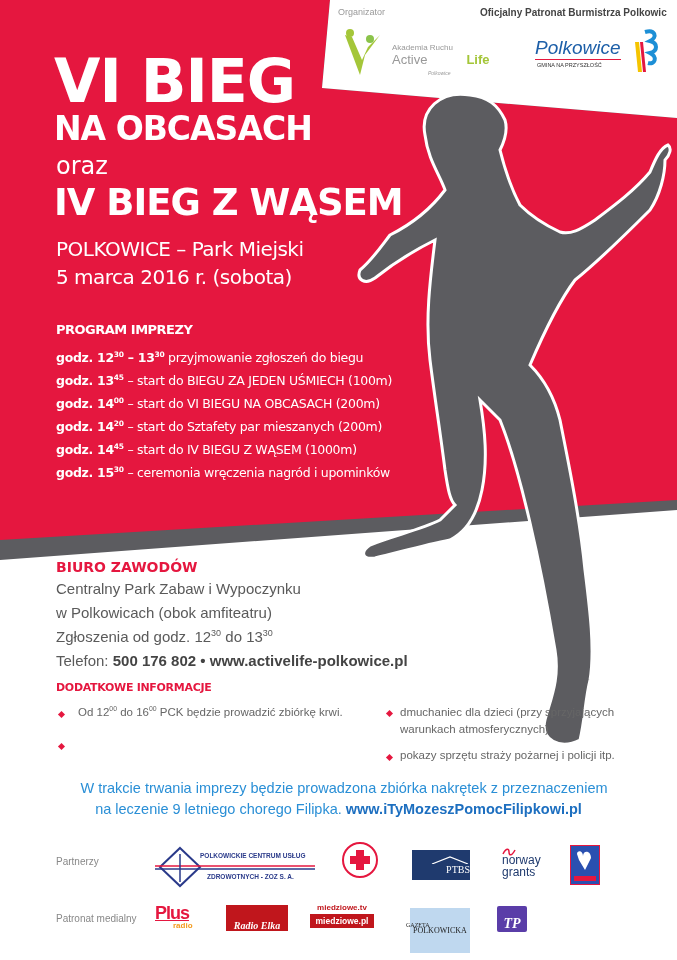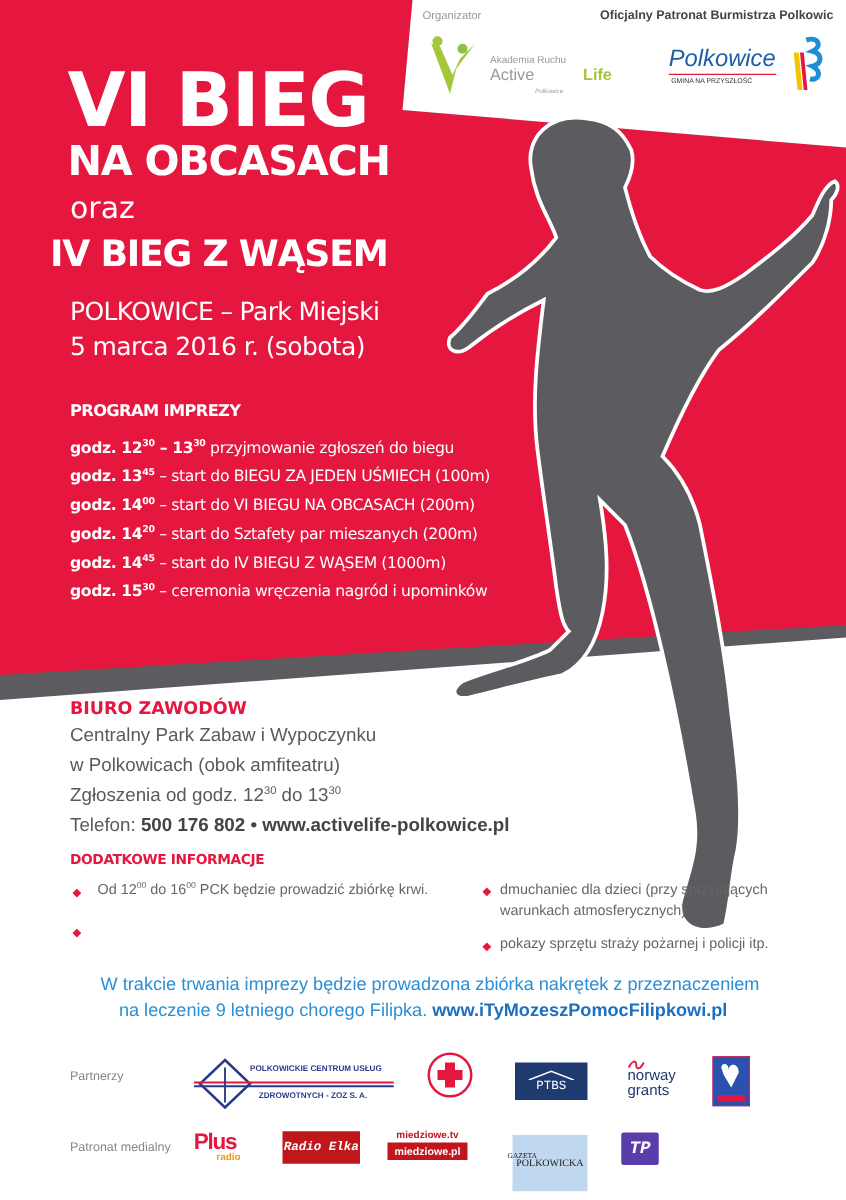--- a/index.html
+++ b/index.html
@@ -8,21 +8,21 @@
   .abs { position:absolute; }
   .title-big { font-family:"DejaVu Sans", sans-serif; font-weight:bold; color:#fff; letter-spacing:-1px; }
   .sup { font-size:0.6em; vertical-align:super; line-height:0; }
   .prog-line { position:absolute; left:56px; font-family:"DejaVu Sans", sans-serif; font-size:12.5px; color:#fff; white-space:nowrap; letter-spacing:-0.3px; }
   .prog-line b { font-weight:bold; }
   .gray-text { color:#5a5a5a; font-family:"Liberation Sans", sans-serif; }
   .red-head { color:#e5173f; font-weight:bold; font-family:"DejaVu Sans", sans-serif; }
   .bullet-item { position:absolute; font-family:"Liberation Sans", sans-serif; font-size:11.5px; color:#666; line-height:17px; }
   .bullet-dot { position:absolute; width:5px; height:5px; background:#e5173f; transform:rotate(45deg); }
   .blue-text { color:#2a8fd6; font-family:"Liberation Sans", sans-serif; font-size:14.5px; text-align:center; }
-  .logo-box { position:absolute; display:flex; align-items:center; justify-content:center; font-family:Liberation Mono, monospace; font-weight:bold; }
+  .logo-box { position:absolute; display:flex; align-items:flex-end; justify-content:center; font-family:Liberation Serif, serif; font-weight:bold; }
 </style>
 </head>
 <body>
 
 <svg class="bg" viewBox="0 0 677 960" width="677" height="960">
   <rect x="0" y="0" width="677" height="960" fill="#ffffff"></rect>
 
   <polygon points="0,0 677,0 677,510 0,560" fill="#5c5c60"></polygon>
 
   <polygon points="0,0 330,0 322,88 677,118 677,500 0,540" fill="#e5173f"></polygon>
@@ -56,21 +56,21 @@
   <svg width="30" height="48" viewBox="0 0 30 48" style="position:absolute;left:95px;top:-5px;">
     <path d="M5,15 L8,45 L12,45 L9,15 Z" fill="#f5c400"></path>
     <path d="M10,15 L13,45 L16,45 L13,15 Z" fill="#e5173f"></path>
     <path d="M15,5 C25,2 28,10 20,14 C28,16 28,24 20,26 C28,30 25,38 18,36" stroke="#1d8fd6" stroke-width="4" fill="none"></path>
   </svg>
 </div>
 
 <div class="abs title-big" style="left:54px;top:50px;font-size:60px;line-height:62px;">VI BIEG</div>
 <div class="abs title-big" style="left:54px;top:111px;font-size:33px;line-height:36px;">NA OBCASACH</div>
 <div class="abs" style="left:56px;top:152px;font-size:24px;color:#fff;font-family:'DejaVu Sans',sans-serif;">oraz</div>
-<div class="abs title-big" style="left:40px;top:184px;font-size:29px;line-height:38px;">IV BIEG Z WĄSEM</div>
+<div class="abs title-big" style="left:54px;top:184px;font-size:37px;line-height:38px;">IV BIEG Z WĄSEM</div>
 <div class="abs" style="left:56px;top:237px;font-size:20px;color:#fff;font-family:'DejaVu Sans',sans-serif;letter-spacing:-0.5px;">POLKOWICE – Park Miejski</div>
 <div class="abs" style="left:56px;top:265px;font-size:20px;color:#fff;font-family:'DejaVu Sans',sans-serif;letter-spacing:-0.5px;">5 marca 2016 r. (sobota)</div>
 
 <div class="abs" style="left:56px;top:322px;font-size:13px;color:#fff;font-weight:bold;font-family:'DejaVu Sans',sans-serif;letter-spacing:-0.5px;">PROGRAM IMPREZY</div>
 
 <div class="prog-line" style="top:350px;"><b>godz. 12</b><b class="sup">30</b><b> – 13</b><b class="sup">30</b><span> przyjmowanie zgłoszeń do biegu</span></div>
 <div class="prog-line" style="top:373px;"><b>godz. 13</b><b class="sup">45</b><span> – start do BIEGU ZA JEDEN UŚMIECH (100m)</span></div>
 <div class="prog-line" style="top:396px;"><b>godz. 14</b><b class="sup">00</b><span> – start do VI BIEGU NA OBCASACH (200m)</span></div>
 <div class="prog-line" style="top:419px;"><b>godz. 14</b><b class="sup">20</b><span> – start do Sztafety par mieszanych (200m)</span></div>
 <div class="prog-line" style="top:442px;"><b>godz. 14</b><b class="sup">45</b><span> – start do IV BIEGU Z WĄSEM (1000m)</span></div>
@@ -145,21 +145,21 @@
 <div class="abs" style="left:570px;top:845px;width:28px;height:38px;background:#2a50b0;border:1px solid #e5173f;">
   <svg width="28" height="38" viewBox="0 0 28 38">
       <path d="M6,8 C6,4 12,4 12,10 C12,4 20,4 20,12 L14,24 L8,14 Z" fill="#fff"></path>
       <rect x="3" y="30" width="22" height="5" fill="#e5173f"></rect>
     </svg>
 </div>
 
 <div class="abs gray-text" style="left:56px;top:913px;font-size:10px;color:#888;">Patronat medialny</div>
 
 <div class="abs" style="left:155px;top:903px;width:48px;height:30px;font-family:'Liberation Sans',sans-serif;">
-  <span style="position:absolute;left:0;top:0;font-size:18px;font-weight:bold;color:#e5173f;letter-spacing:-1px;">Plus</span>
+  <span style="position:absolute;left:0;top:0;font-size:18px;font-weight:bold;color:#e5173f;letter-spacing:-1px;text-decoration:underline;">Plus</span>
   <span style="position:absolute;left:18px;top:18px;font-size:8px;font-weight:bold;color:#f39a1e;">radio</span>
 </div>
 
 <div class="logo-box" style="left:226px;top:905px;width:62px;height:26px;background:#c0161c;color:#fff;font-size:10px;font-style:italic;">Radio Elka</div>
 
 <div class="abs" style="left:310px;top:903px;width:64px;height:30px;font-family:'Liberation Sans',sans-serif;">
   <div style="font-size:8px;font-weight:bold;color:#c0161c;text-align:center;">miedziowe.tv</div>
   <div style="margin-top:2px;background:#c0161c;color:#fff;font-size:8.5px;font-weight:bold;text-align:center;padding:2px 0;">miedziowe.pl</div>
 </div>
 

